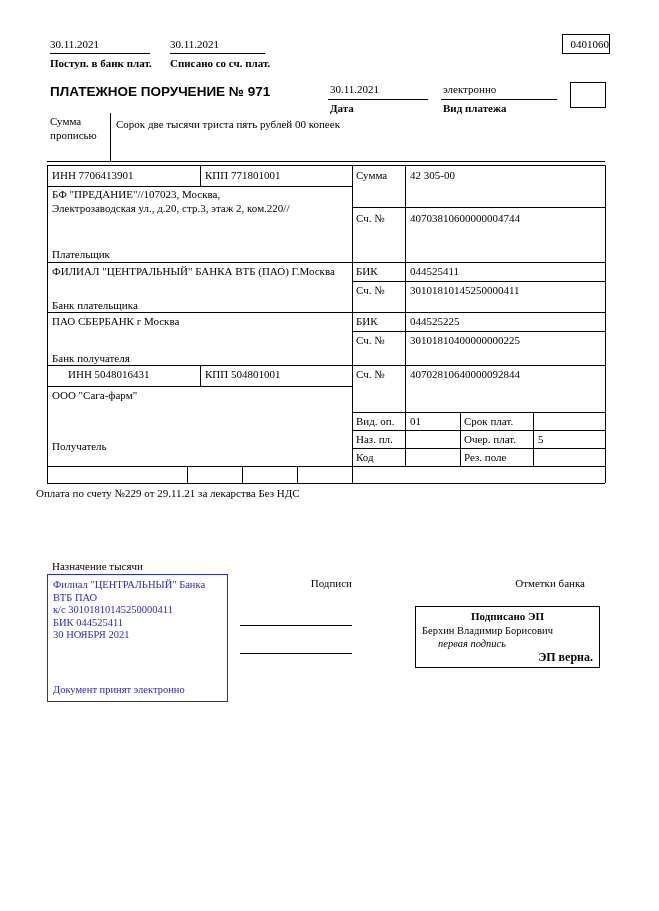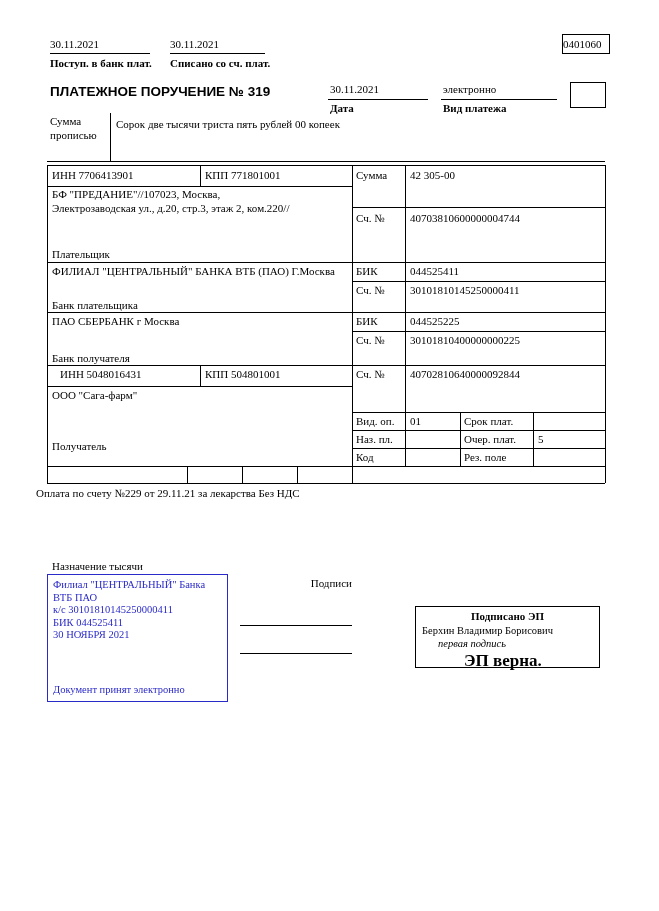--- a/index.html
+++ b/index.html
@@ -9,53 +9,53 @@
     font-family:"Liberation Serif", serif; color:#000; overflow:hidden;
   }
   .t { position:absolute; font-size:11px; line-height:1.25; white-space:nowrap; }
   .t.wrap { white-space:normal; }
   .small { font-size:11px;font-weight:bold; }
   .lbl { font-size:11px; }
   .title { font-family:"Liberation Sans", sans-serif; font-weight:bold; font-size:13.5px; }
   .hl { position:absolute; height:1px; background:#000; }
   .vl { position:absolute; width:1px; background:#000; }
   .box { position:absolute; border:1px solid #000; }
-  .code-box { text-align:left; font-size:11px; line-height:18px; }
+  .code-box { text-align:right; font-size:11px; line-height:18px; }
   .stamp {
     position:absolute; left:47px; top:574px; width:181px; height:128px;
     border:1px solid var(--stamp-blue,#2a2ac8); color:var(--stamp-blue,#2a2ac8);
     font-size:10.5px; line-height:1.2; padding:4px 5px;
   }
   .stamp-date { margin-top:0; }
   .stamp-note { position:absolute; left:5px; bottom:4px; }
   .esign {
     position:absolute; left:415px; top:606px; width:185px; height:62px;
     border:1px solid #000; font-size:10.5px; line-height:1.25; padding:3px 6px;
   }
   .esign-title { font-weight:bold; text-align:center; font-size:11px; }
   .esign-kind { font-style:italic; margin-left:16px; }
-  .esign-valid { font-weight:bold; margin-left:42px; font-size:17px; }
+  .esign-valid { font-weight:bold; margin-left:42px; font-size:12px;text-align:right; }
   .center { text-align:right; }
 </style>
 </head>
 <body>
 
 <div class="page">
 
   <div class="t" style="left:50px;top:38px">30.11.2021</div>
   <div class="hl" style="left:50px;top:53px;width:100px"></div>
   <div class="t small" style="left:50px;top:57px">Поступ. в банк плат.</div>
 
   <div class="t" style="left:170px;top:38px">30.11.2021</div>
   <div class="hl" style="left:170px;top:53px;width:95px"></div>
   <div class="t small" style="left:170px;top:57px">Списано со сч. плат.</div>
 
   <div class="box code-box" style="left:562px;top:34px;width:48px;height:20px">0401060</div>
 
-  <div class="t title" style="left:50px;top:84px">ПЛАТЕЖНОЕ ПОРУЧЕНИЕ № 319</div>
+  <div class="t title" style="left:50px;top:84px">ПЛАТЕЖНОЕ ПОРУЧЕНИЕ № 971</div>
 
   <div class="t" style="left:330px;top:83px">30.11.2021</div>
   <div class="hl" style="left:328px;top:99px;width:100px"></div>
   <div class="t small" style="left:330px;top:102px">Дата</div>
 
   <div class="t" style="left:443px;top:83px">электронно</div>
   <div class="hl" style="left:441px;top:99px;width:116px"></div>
   <div class="t small" style="left:443px;top:102px">Вид платежа</div>
 
   <div class="box" style="left:570px;top:82px;width:36px;height:26px"></div>
@@ -109,21 +109,21 @@
   <div class="t" style="left:410px;top:284px">30101810145250000411</div>
   <div class="t lbl" style="left:52px;top:299px">Банк плательщика</div>
 
   <div class="t" style="left:52px;top:315px">ПАО СБЕРБАНК г Москва</div>
   <div class="t" style="left:356px;top:315px">БИК</div>
   <div class="t" style="left:410px;top:315px">044525225</div>
   <div class="t" style="left:356px;top:334px">Сч. №</div>
   <div class="t" style="left:410px;top:334px">30101810400000000225</div>
   <div class="t lbl" style="left:52px;top:352px">Банк получателя</div>
 
-  <div class="t" style="left:60px;top:368px">ИНН 5048016431</div>
+  <div class="t" style="left:68px;top:368px">ИНН 5048016431</div>
   <div class="t" style="left:205px;top:368px">КПП 504801001</div>
   <div class="t" style="left:356px;top:368px">Сч. №</div>
   <div class="t" style="left:410px;top:368px">40702810640000092844</div>
 
   <div class="t" style="left:52px;top:389px">ООО "Сага-фарм"</div>
 
   <div class="t lbl" style="left:356px;top:415px">Вид. оп.</div>
   <div class="t" style="left:410px;top:415px">01</div>
   <div class="t lbl" style="left:464px;top:415px">Срок плат.</div>
   <div class="t lbl" style="left:356px;top:433px">Наз. пл.</div>
@@ -142,20 +142,21 @@
     <div>к/с 30101810145250000411</div>
     <div>БИК 044525411</div>
     <div class="stamp-date">30 НОЯБРЯ 2021</div>
     <div class="stamp-note">Документ принят электронно</div>
   </div>
 
   <div class="t center" style="left:240px;top:577px;width:112px">Подписи</div>
   <div class="hl" style="left:240px;top:625px;width:112px"></div>
   <div class="hl" style="left:240px;top:653px;width:112px"></div>
 
+  <div class="t center" style="left:400px;top:577px;width:185px">Отметки банка</div>
   <div class="esign">
     <div class="esign-title">Подписано ЭП</div>
     <div>Берхин Владимир Борисович</div>
     <div class="esign-kind">первая подпись</div>
     <div class="esign-valid">ЭП верна.</div>
   </div>
 
 </div>
 
 </body></html>

